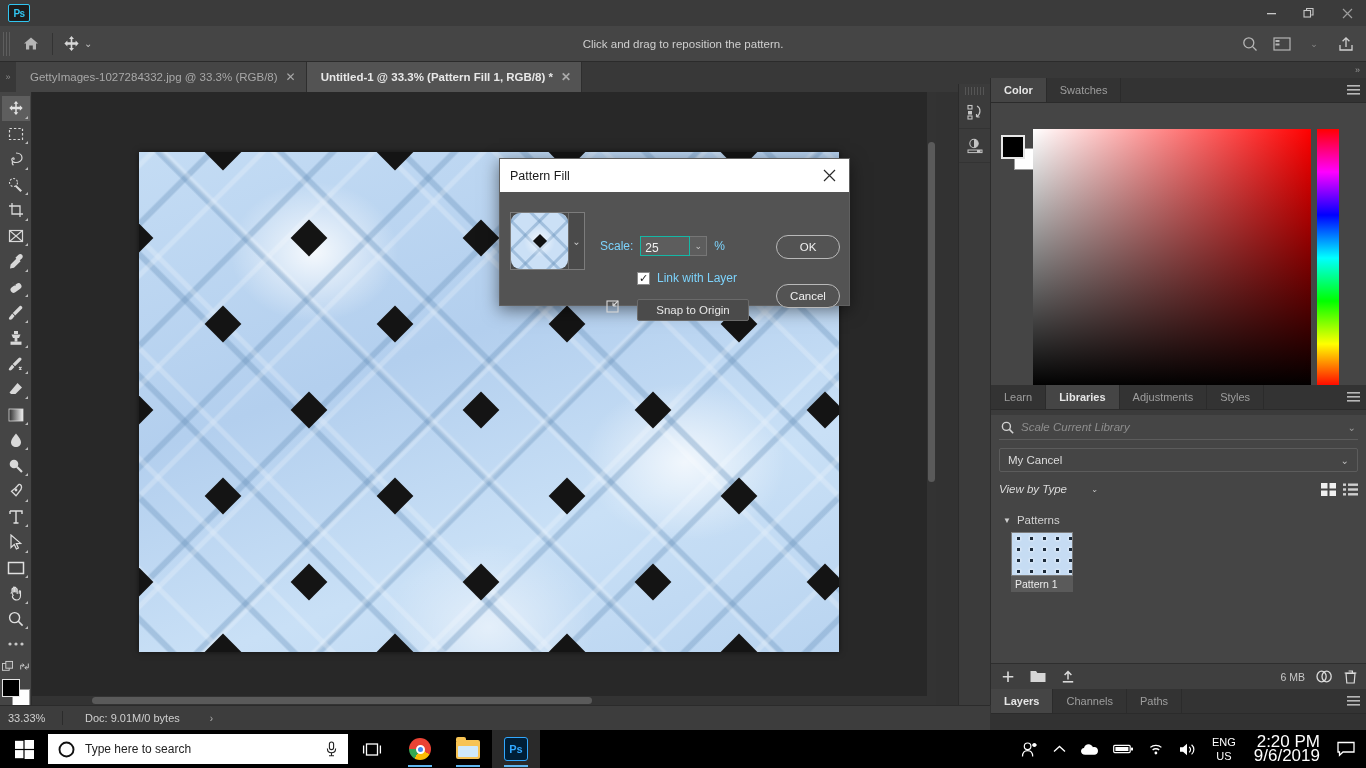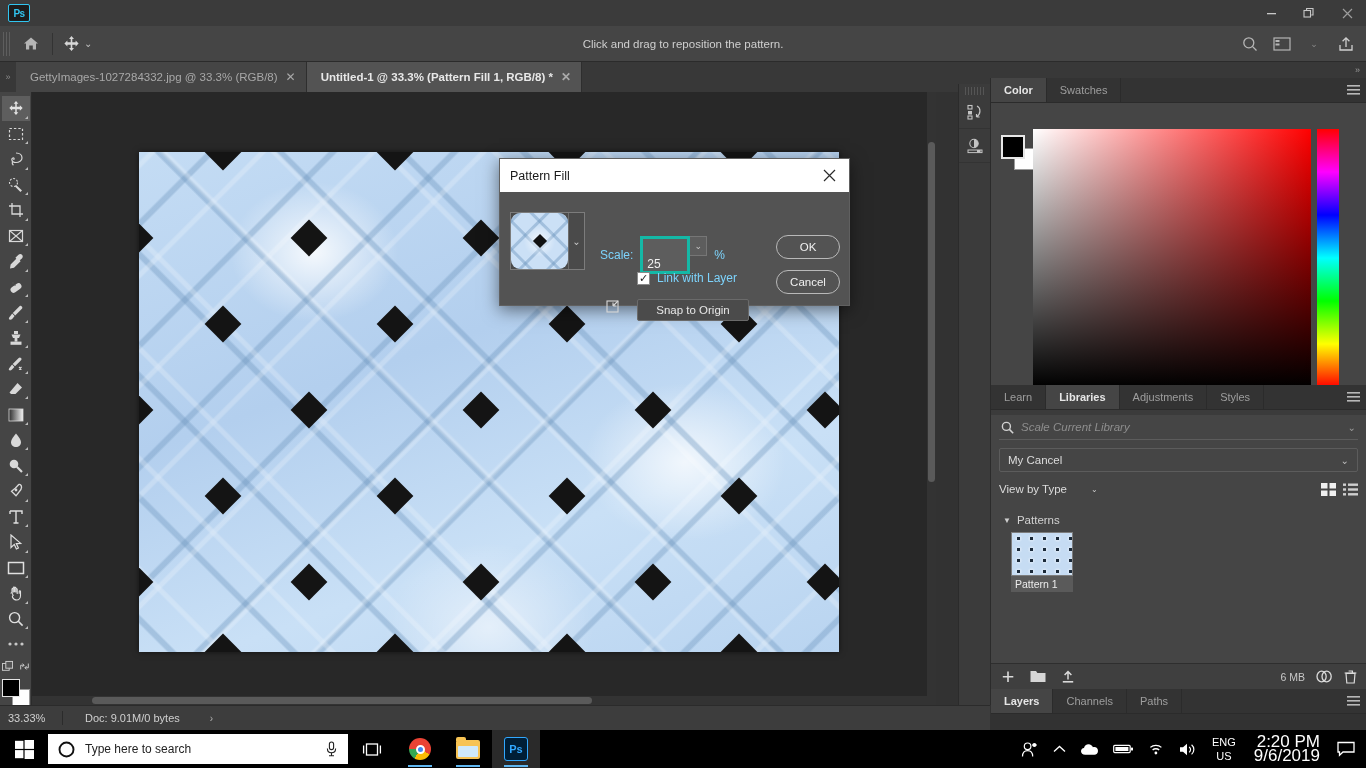--- a/index.html
+++ b/index.html
@@ -235,21 +235,21 @@
   .libselect {
     display: flex; align-items: center; justify-content: space-between;
     height: 24px; margin: 8px 8px 0 8px; padding: 0 8px;
     border: 1px solid #5c5c5c; border-radius: 2px;
     color: #dcdcdc; font-size: 11.5px; background: #454545;
   }
   .viewrow {
     display: flex; align-items: center; justify-content: space-between;
     height: 22px; margin: 6px 8px 0 8px; color: #dcdcdc; font-size: 11.5px;
   }
-  .viewrow .left { display: flex; align-items: center; gap: 24px; }
+  .viewrow .left { display: flex; align-items: center; gap: 24px; font-style: italic; }
   .viewicons { display: flex; gap: 7px; align-items: center; color: #cfcfcf; }
   .viewicons .active-ic { color: #ffffff; }
   .group-title {
     display: flex; align-items: center; gap: 6px; margin: 14px 0 6px 12px;
     color: #d2d2d2; font-size: 11.5px;
   }
   .tri { font-size: 8px; color: #cfcfcf; }
   .asset { margin-left: 20px; width: 62px; }
   .asset-thumb {
     width: 62px; height: 44px; border: 1px solid #7d7d7d;
@@ -314,22 +314,22 @@
   .pat-drop {
     width: 16px; border-left: 1px solid #6e6e6e; display: flex;
     align-items: center; justify-content: center; color: #c9c9c9; font-size: 10px;
     background: #4a4a4a;
   }
   .dlg-scale-row {
     position: absolute; left: 100px; top: 44px; display: flex; align-items: center; gap: 7px;
   }
   .dlg-label { color: #7dd3fc; font-size: 12px; }
   .scale-input {
-    width: 50px; height: 32px; background: #5d5d5d; border: 3px solid #14b8a6;
-    color: #f0f0f0; font-size: 12px; padding: 16px 4px; line-height: 18px;
+    width: 50px; height: 20px; background: #5d5d5d; border: 1px solid #14b8a6;
+    color: #f0f0f0; font-size: 12px; padding: 2px 4px; line-height: 18px;
   }
   .scale-drop {
     width: 17px; height: 20px; background: #5d5d5d; border: 1px solid #767676; border-left: none;
     display: flex; align-items: center; justify-content: center; color: #c7c7c7; font-size: 9px;
   }
   .dlg-link {
     position: absolute; left: 137px; top: 79px; display: flex; align-items: center; gap: 7px;
   }
   .chk {
     width: 13px; height: 13px; background: #fff; border: 1px solid #8a8a8a;
@@ -344,21 +344,21 @@
     background: #4b4b4b; border: 1px solid #6a6a6a; border-radius: 2px;
     color: #e6e6e6; font-size: 11.5px; display: flex; align-items: center; justify-content: center;
   }
   .btn-ok, .btn-cancel {
     position: absolute; left: 276px; width: 64px; height: 24px;
     border-radius: 12px; border: 1px solid #b9b9b9;
     color: #f0f0f0; font-size: 11.5px; display: flex; align-items: center; justify-content: center;
     background: #535353;
   }
   .btn-ok { top: 43px; }
-  .btn-cancel { top: 78px; }
+  .btn-cancel { top: 92px; }
 
   
   .taskbar {
     position: absolute; left: 0; top: 730px; width: 1366px; height: 38px;
     background: #000000; display: flex; align-items: center;
   }
   .tb-start {
     width: 48px; height: 38px; display: flex; align-items: center; justify-content: center;
   }
   .tb-search {

